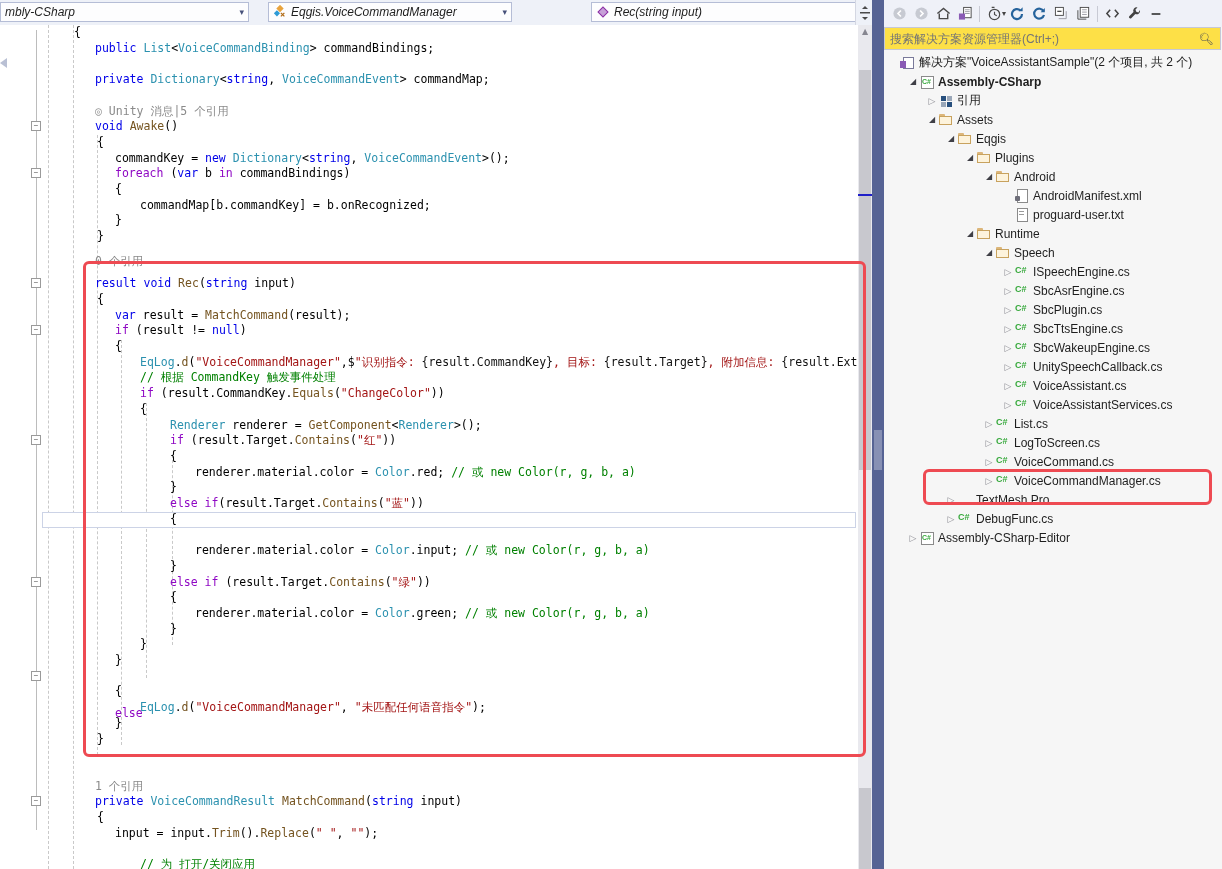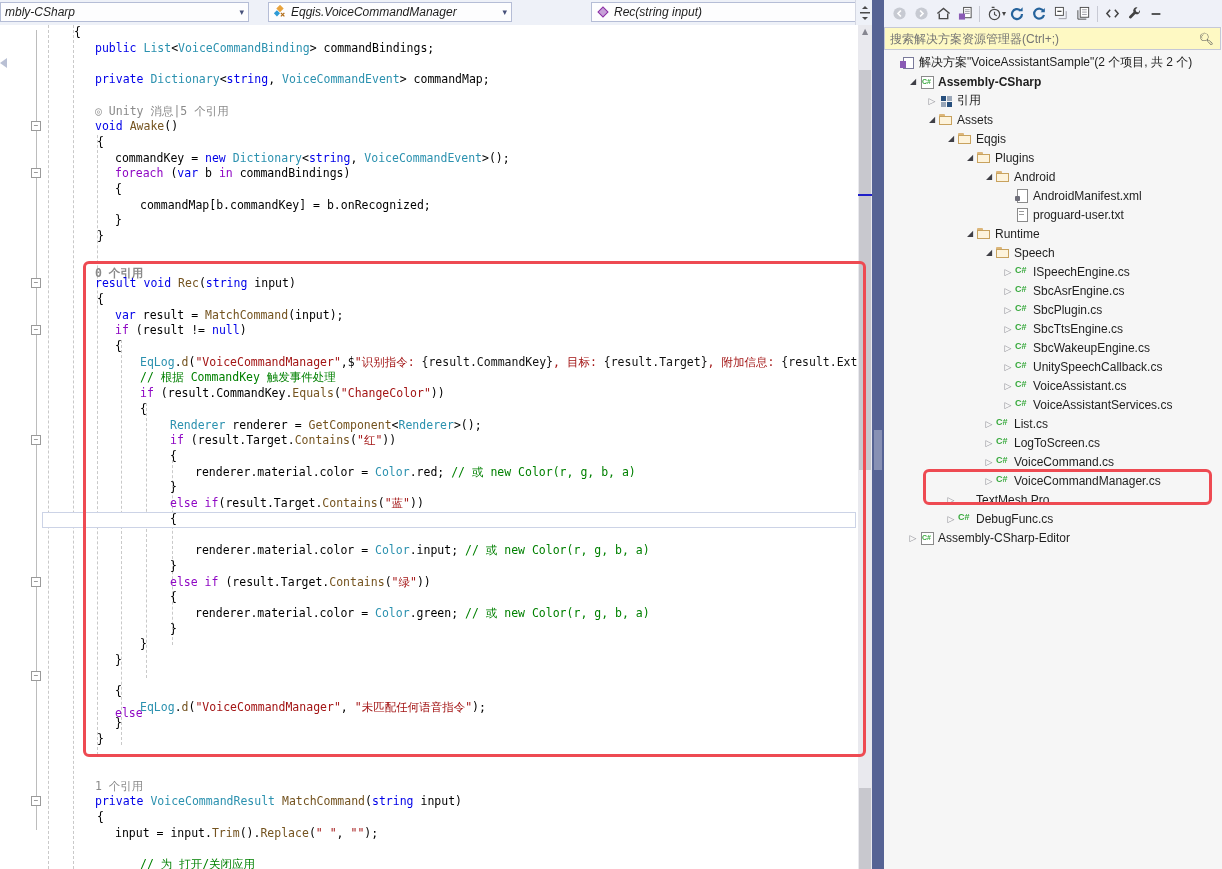--- a/index.html
+++ b/index.html
@@ -49,21 +49,21 @@
   
   .anno{position:absolute;border:3px solid #ee4a52;border-radius:6px;z-index:10;pointer-events:none;}
 
   
   .panel{position:absolute;left:884px;top:0;width:338px;height:869px;background:#f6f6f6;}
   .pt{position:absolute;left:0;top:0;width:338px;height:27px;background:#eff1f8;display:flex;
       align-items:center;padding-left:4px;box-sizing:border-box;}
   .pt .tbtn{width:22px;height:22px;display:flex;align-items:center;justify-content:center;flex:none;}
   .pt .sep{width:1px;height:16px;background:#c8cad4;margin:0 3px;flex:none;}
   .pt .carr{font-size:8px;color:#444;margin-left:-3px;font-family:"DejaVu Sans",sans-serif;}
-  .searchbox{position:absolute;left:0px;top:27px;width:337px;height:23px;background:#fef9c3;
+  .searchbox{position:absolute;left:0px;top:27px;width:337px;height:23px;background:#fde047;
              border:1px solid #c5c8d6;box-sizing:border-box;display:flex;align-items:center;}
   .searchbox input{border:0;outline:none;flex:1;font-family:"Liberation Sans",sans-serif;
                    font-size:12px;color:#6d6d6d;background:transparent;padding-left:5px;}
   .searchbox .mag{margin-right:6px;color:#555;font-size:12px;font-family:"DejaVu Sans",sans-serif;}
   .tree{position:absolute;left:0;top:53px;width:338px;height:816px;background:#f6f6f6;overflow:hidden;}
   .trow{position:absolute;left:0;width:338px;height:19px;display:flex;align-items:center;white-space:nowrap;}
   .trow .arr{width:12px;flex:none;font-family:"DejaVu Sans",sans-serif;text-align:center;}
   .arr-e{color:#3f3f46;font-size:8px;} .arr-c{color:#8f8f96;font-size:9px;}
   .trow .lab{margin-left:3px;font-size:12px;}
   .trow .lab.b{font-weight:bold;}
@@ -144,24 +144,24 @@
         <div class="code-line" style="top: 78.5px; left: 95px;"><span class="tk-gi">◎ </span><span class="tk-g">Unity 消息|5 个引用</span></div>
         <div class="code-line" style="top: 94.2px; left: 95px;"><span class="tk-k">void </span><span class="tk-m">Awake</span><span class="tk-p">()</span></div>
         <div class="code-line" style="top: 109.9px; left: 97px;"><span class="tk-p">{</span></div>
         <div class="code-line" style="top: 125.6px; left: 115px;"><span class="tk-p">commandKey = </span><span class="tk-k">new </span><span class="tk-t">Dictionary</span><span class="tk-p">&lt;</span><span class="tk-k">string</span><span class="tk-p">, </span><span class="tk-t">VoiceCommandEvent</span><span class="tk-p">&gt;();</span></div>
         <div class="code-line" style="top: 141.3px; left: 115px;"><span class="tk-c">foreach</span><span class="tk-p"> (</span><span class="tk-k">var</span><span class="tk-p"> b </span><span class="tk-c">in</span><span class="tk-p"> commandBindings)</span></div>
         <div class="code-line" style="top: 157px; left: 115px;"><span class="tk-p">{</span></div>
         <div class="code-line" style="top: 172.7px; left: 140px;"><span class="tk-p">commandMap[b.commandKey] = b.onRecognized;</span></div>
         <div class="code-line" style="top: 188.4px; left: 115px;"><span class="tk-p">}</span></div>
         <div class="code-line" style="top: 204.1px; left: 97px;"><span class="tk-p">}</span></div>
         <div class="code-line" style="top: 219.8px; left: 95px;"></div>
-        <div class="code-line" style="top: 241px; left: 95px; font-weight: bold;"><span class="tk-g">0 个引用</span></div>
+        <div class="code-line" style="top: 229px; left: 95px;"><span class="tk-g">0 个引用</span></div>
         <div class="code-line" style="top: 251.2px; left: 95px;"><span class="tk-k">result void </span><span class="tk-m">Rec</span><span class="tk-p">(</span><span class="tk-k">string</span><span class="tk-p"> input)</span></div>
         <div class="code-line" style="top: 266.9px; left: 97px;"><span class="tk-p">{</span></div>
-        <div class="code-line" style="top: 282.6px; left: 115px;"><span class="tk-k">var</span><span class="tk-p"> result = </span><span class="tk-m">MatchCommand</span><span class="tk-p">(input);</span></div>
+        <div class="code-line" style="top: 282.6px; left: 115px;"><span class="tk-k">var</span><span class="tk-p"> result = </span><span class="tk-m">MatchCommand</span><span class="tk-p">(result);</span></div>
         <div class="code-line" style="top: 298.3px; left: 115px;"><span class="tk-c">if</span><span class="tk-p"> (result != </span><span class="tk-k">null</span><span class="tk-p">)</span></div>
         <div class="code-line" style="top: 314px; left: 115px;"><span class="tk-p">{</span></div>
         <div class="code-line" style="top: 329.7px; left: 140px;"><span class="tk-t">EqLog</span><span class="tk-p">.</span><span class="tk-m">d</span><span class="tk-p">(</span><span class="tk-s">"VoiceCommandManager"</span><span class="tk-p">,$</span><span class="tk-s">"识别指令: </span><span class="tk-i">{result.CommandKey}</span><span class="tk-s">, 目标: </span><span class="tk-i">{result.Target}</span><span class="tk-s">, 附加信息: </span><span class="tk-i">{result.Extra}</span></div>
         <div class="code-line" style="top: 345.4px; left: 140px;"><span class="tk-cm">// 根据 CommandKey 触发事件处理</span></div>
         <div class="code-line" style="top: 361.1px; left: 140px;"><span class="tk-c">if</span><span class="tk-p"> (result.CommandKey.</span><span class="tk-m">Equals</span><span class="tk-p">(</span><span class="tk-s">"ChangeColor"</span><span class="tk-p">))</span></div>
         <div class="code-line" style="top: 376.8px; left: 140px;"><span class="tk-p">{</span></div>
         <div class="code-line" style="top: 392.5px; left: 170px;"><span class="tk-t">Renderer</span><span class="tk-p"> renderer = </span><span class="tk-m">GetComponent</span><span class="tk-p">&lt;</span><span class="tk-t">Renderer</span><span class="tk-p">&gt;();</span></div>
         <div class="code-line" style="top: 408.2px; left: 170px;"><span class="tk-c">if</span><span class="tk-p"> (result.Target.</span><span class="tk-m">Contains</span><span class="tk-p">(</span><span class="tk-s">"红"</span><span class="tk-p">))</span></div>
         <div class="code-line" style="top: 423.9px; left: 170px;"><span class="tk-p">{</span></div>
         <div class="code-line" style="top: 439.6px; left: 195px;"><span class="tk-p">renderer.material.color = </span><span class="tk-t">Color</span><span class="tk-p">.red; </span><span class="tk-cm">// 或 new Color(r, g, b, a)</span></div>

